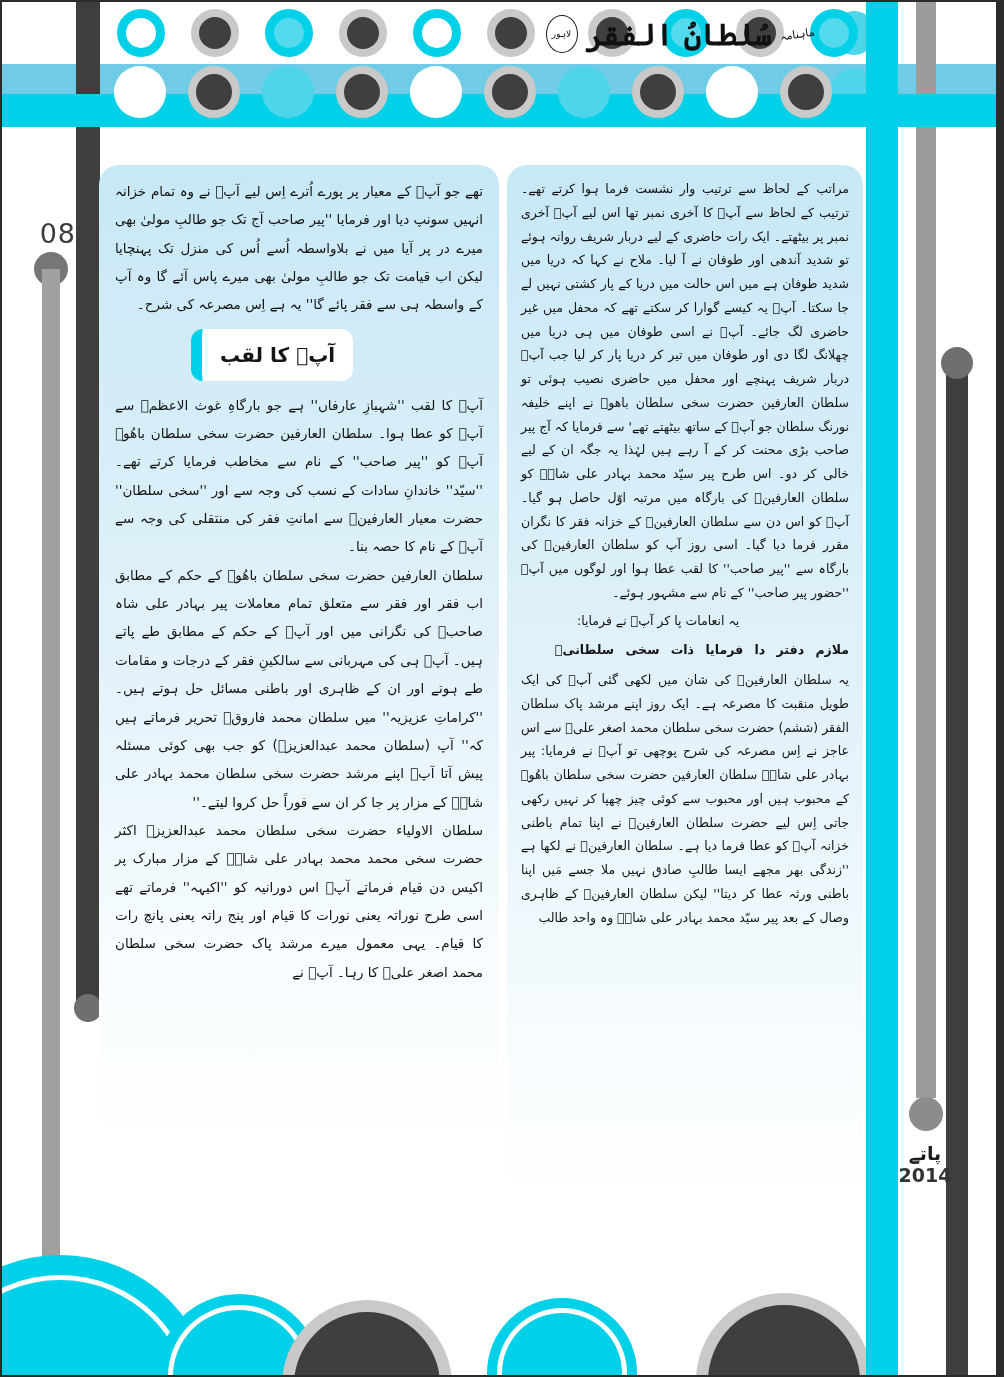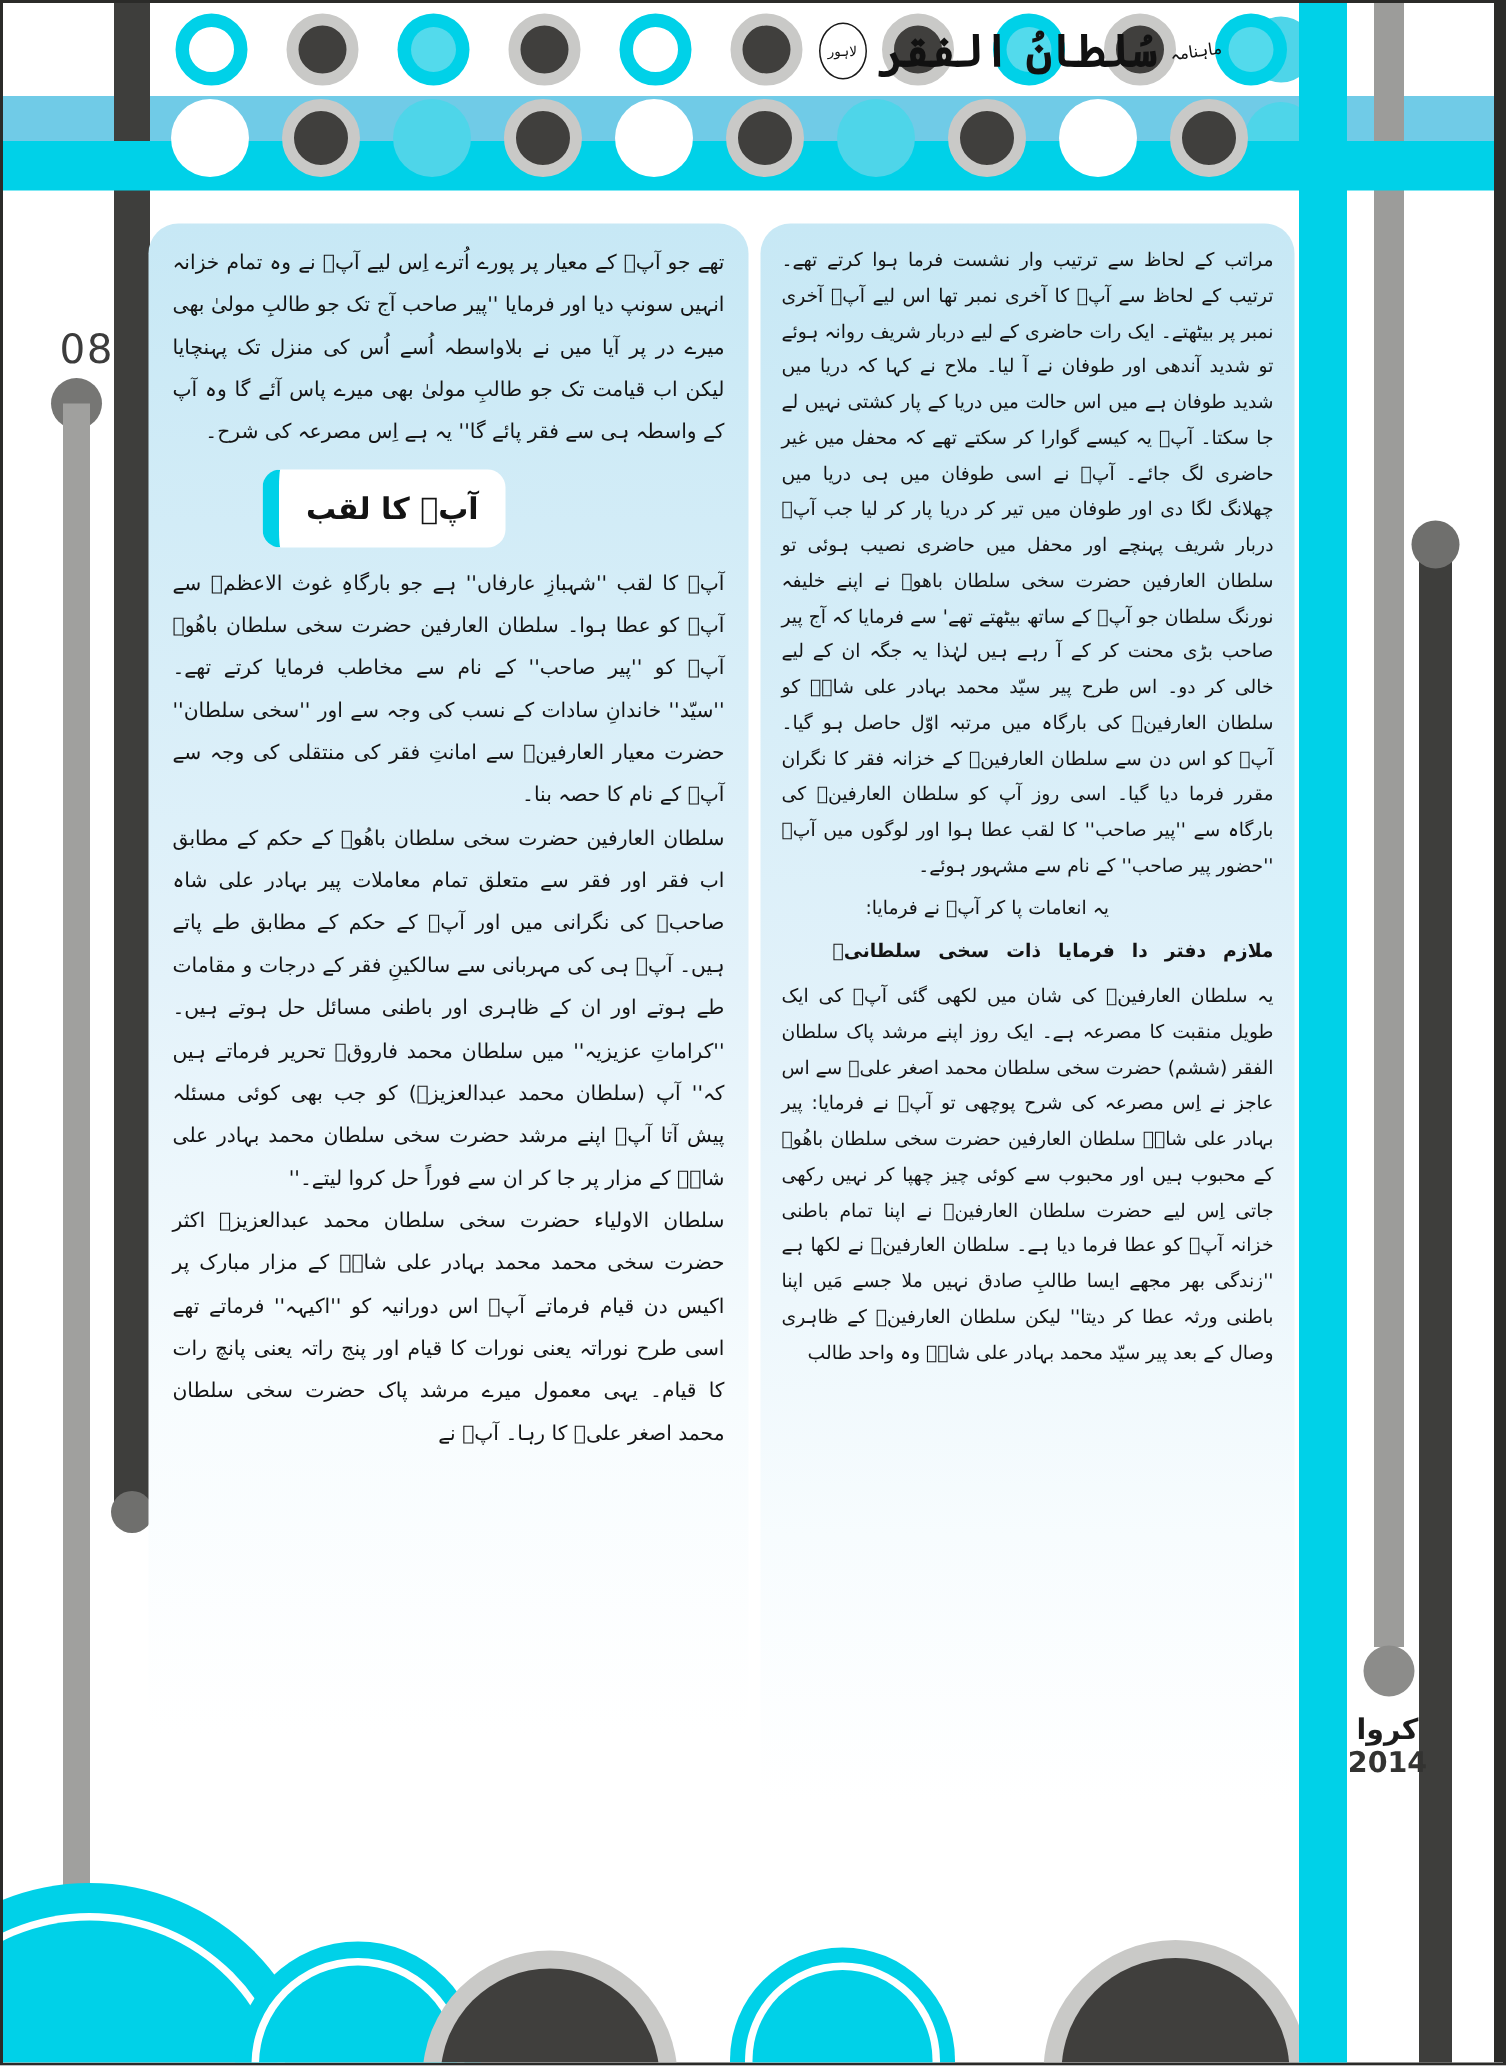--- a/index.html
+++ b/index.html
@@ -47,37 +47,37 @@
   .bar-right-dark{left:944px;top:362px;width:22px;height:1015px;background:#3e3e3c;z-index:1;}
   .dot-right-dark{position:absolute;left:939px;top:345px;width:32px;height:32px;border-radius:50%;background:#6f6f6d;z-index:1;}
   .edge-right{position:absolute;right:0;top:0;width:6px;height:100%;background:#2b2b29;z-index:6;}
   .issue{
     position:absolute;left:894px;top:1140px;width:58px;text-align:center;z-index:2;color:#1c1c1c;
   }
   .issue .mo{font-size:19px;font-weight:bold;display:block;}
   .issue .yr{font-size:19px;font-weight:bold;display:block;direction:ltr;color:#333331;}
   
   .col{
-    position:absolute;top:147px;z-index:2;box-sizing:border-box;overflow:hidden;
+    position:absolute;top:163px;z-index:2;box-sizing:border-box;overflow:hidden;
     color:#141414;text-align:justify;
   }
   .col-left{
     left:97px;width:400px;height:1120px;border-radius:20px 20px 0 0;
     background:linear-gradient(180deg,#c7e8f5 0%,#e3f2fa 45%,#f7fcfe 70%,#ffffff 90%);
     padding:12px 16px;font-size:13.5px;line-height:2.1;
   }
   .col-right{
     left:505px;width:356px;height:1120px;border-radius:20px 20px 0 0;
     background:linear-gradient(180deg,#c7e8f5 0%,#e3f2fa 50%,#f7fcfe 78%,#ffffff 94%);
     padding:12px 14px;font-size:12.5px;line-height:1.9;
   }
   .para{margin:0;}
   .head1{
     background:#ffffff;border-left:11px solid #00d1e8;border-radius:12px;
-    width:fit-content;margin:10px auto 10px 60px;padding:5px 18px;
+    width:fit-content;margin:10px auto 10px 76px;padding:5px 18px;
     font-size:20px;font-weight:bold;white-space:nowrap;
   }
   .head2{
     background:#ffffff;border-left:11px solid #00d1e8;border-right:11px solid #00d1e8;
     border-radius:3px;margin:12px 2px;padding:5px 10px;text-align:center;
     font-size:18px;font-weight:bold;
   }
   .lead-in{padding-left:56px;text-align:left;margin-top:4px;}
   .verse{font-weight:bold;word-spacing:7px;padding:6px 0;}
   
@@ -137,21 +137,21 @@
   <div class="dot-left-dark"></div>
 
   <div class="bar bar-right-cyan"></div>
   <div class="bar bar-right-gray"></div>
   <div class="dot-right-gray"></div>
   <div class="bar bar-right-dark"></div>
   <div class="dot-right-dark"></div>
   <div class="edge-right"></div>
 
   <div class="issue">
-    <span class="mo">کروا</span>
+    <span class="mo">پاتے</span>
     <span class="yr">2014</span>
   </div>
 
   <div class="col col-right">
     <p class="para">مراتب کے لحاظ سے ترتیب وار نشست فرما ہوا کرتے تھے۔ ترتیب کے لحاظ سے آپؒ کا آخری نمبر تھا اس لیے آپؒ آخری نمبر پر بیٹھتے۔ ایک رات حاضری کے لیے دربار شریف روانہ ہوئے تو شدید آندھی اور طوفان نے آ لیا۔ ملاح نے کہا کہ دریا میں شدید طوفان ہے میں اس حالت میں دریا کے پار کشتی نہیں لے جا سکتا۔ آپؒ یہ کیسے گوارا کر سکتے تھے کہ محفل میں غیر حاضری لگ جائے۔ آپؒ نے اسی طوفان میں ہی دریا میں چھلانگ لگا دی اور طوفان میں تیر کر دریا پار کر لیا جب آپؒ دربار شریف پہنچے اور محفل میں حاضری نصیب ہوئی تو سلطان العارفین حضرت سخی سلطان باھوؒ نے اپنے خلیفہ نورنگ سلطان جو آپؒ کے ساتھ بیٹھتے تھے' سے فرمایا کہ آج پیر صاحب بڑی محنت کر کے آ رہے ہیں لہٰذا یہ جگہ ان کے لیے خالی کر دو۔ اس طرح پیر سیّد محمد بہادر علی شاہؒ کو سلطان العارفینؒ کی بارگاہ میں مرتبہ اوّل حاصل ہو گیا۔ آپؒ کو اس دن سے سلطان العارفینؒ کے خزانہ فقر کا نگران مقرر فرما دیا گیا۔ اسی روز آپ کو سلطان العارفینؒ کی بارگاہ سے ''پیر صاحب'' کا لقب عطا ہوا اور لوگوں میں آپؒ ''حضور پیر صاحب'' کے نام سے مشہور ہوئے۔</p>
     <div class="lead-in">یہ انعامات پا کر آپؒ نے فرمایا:</div>
     <div class="verse">ملازم دفتر دا فرمایا ذات سخی سلطانیؒ</div>
     <p class="para">یہ سلطان العارفینؒ کی شان میں لکھی گئی آپؒ کی ایک طویل منقبت کا مصرعہ ہے۔ ایک روز اپنے مرشد پاک سلطان الفقر (ششم) حضرت سخی سلطان محمد اصغر علیؒ سے اس عاجز نے اِس مصرعہ کی شرح پوچھی تو آپؒ نے فرمایا: پیر بہادر علی شاہؒ سلطان العارفین حضرت سخی سلطان باھُوؒ کے محبوب ہیں اور محبوب سے کوئی چیز چھپا کر نہیں رکھی جاتی اِس لیے حضرت سلطان العارفینؒ نے اپنا تمام باطنی خزانہ آپؒ کو عطا فرما دیا ہے۔ سلطان العارفینؒ نے لکھا ہے ''زندگی بھر مجھے ایسا طالبِ صادق نہیں ملا جسے مَیں اپنا باطنی ورثہ عطا کر دیتا'' لیکن سلطان العارفینؒ کے ظاہری وصال کے بعد پیر سیّد محمد بہادر علی شاہؒ وہ واحد طالب</p>
   </div>
 

